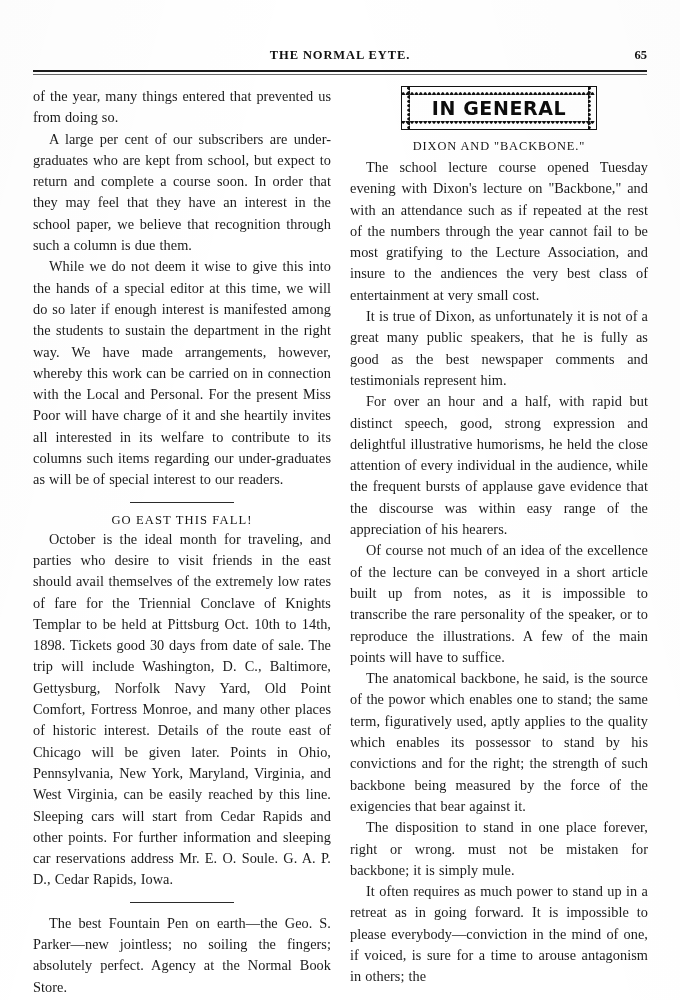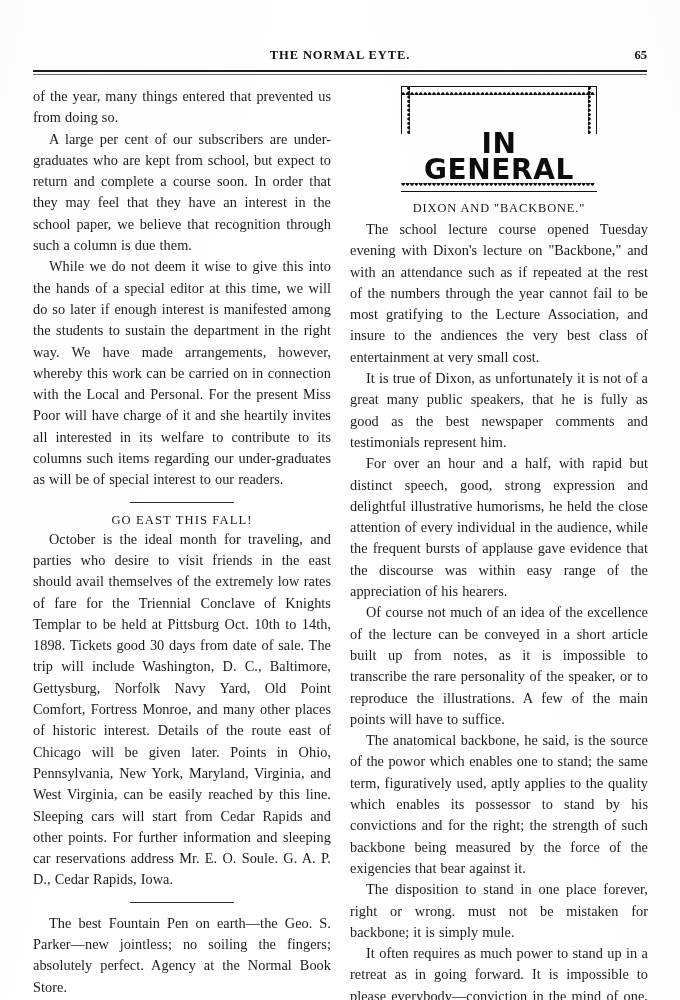--- a/index.html
+++ b/index.html
@@ -114,27 +114,26 @@
     position: relative;
     width: 196px;
     margin: 0 auto 9px auto;
     padding: 9px 14px 9px 14px;
     box-sizing: border-box;
     text-align: center;
   }
   .banner-word {
     font-family: "DejaVu Sans", "Liberation Sans", sans-serif;
     font-weight: bold;
-    font-size: 28px;
+    font-size: 19px;
     letter-spacing: 0.6px;
     line-height: 26px;
     color: #0d0d0d;
     position: relative;
     z-index: 2;
-    margin-top: 36px;
   }
   .orn {
     position: absolute;
     overflow: hidden;
     z-index: 1;
   }
   .orn-top    { left: 0;  top: 0;    width: 196px; height: 9px; }
   .orn-bottom { left: 0;  bottom: 0; width: 196px; height: 9px; }
   .orn-left   { left: 0;  top: 0;    width: 9px;   height: 100%; }
   .orn-right  { right: 0; top: 0;    width: 9px;   height: 100%; }

